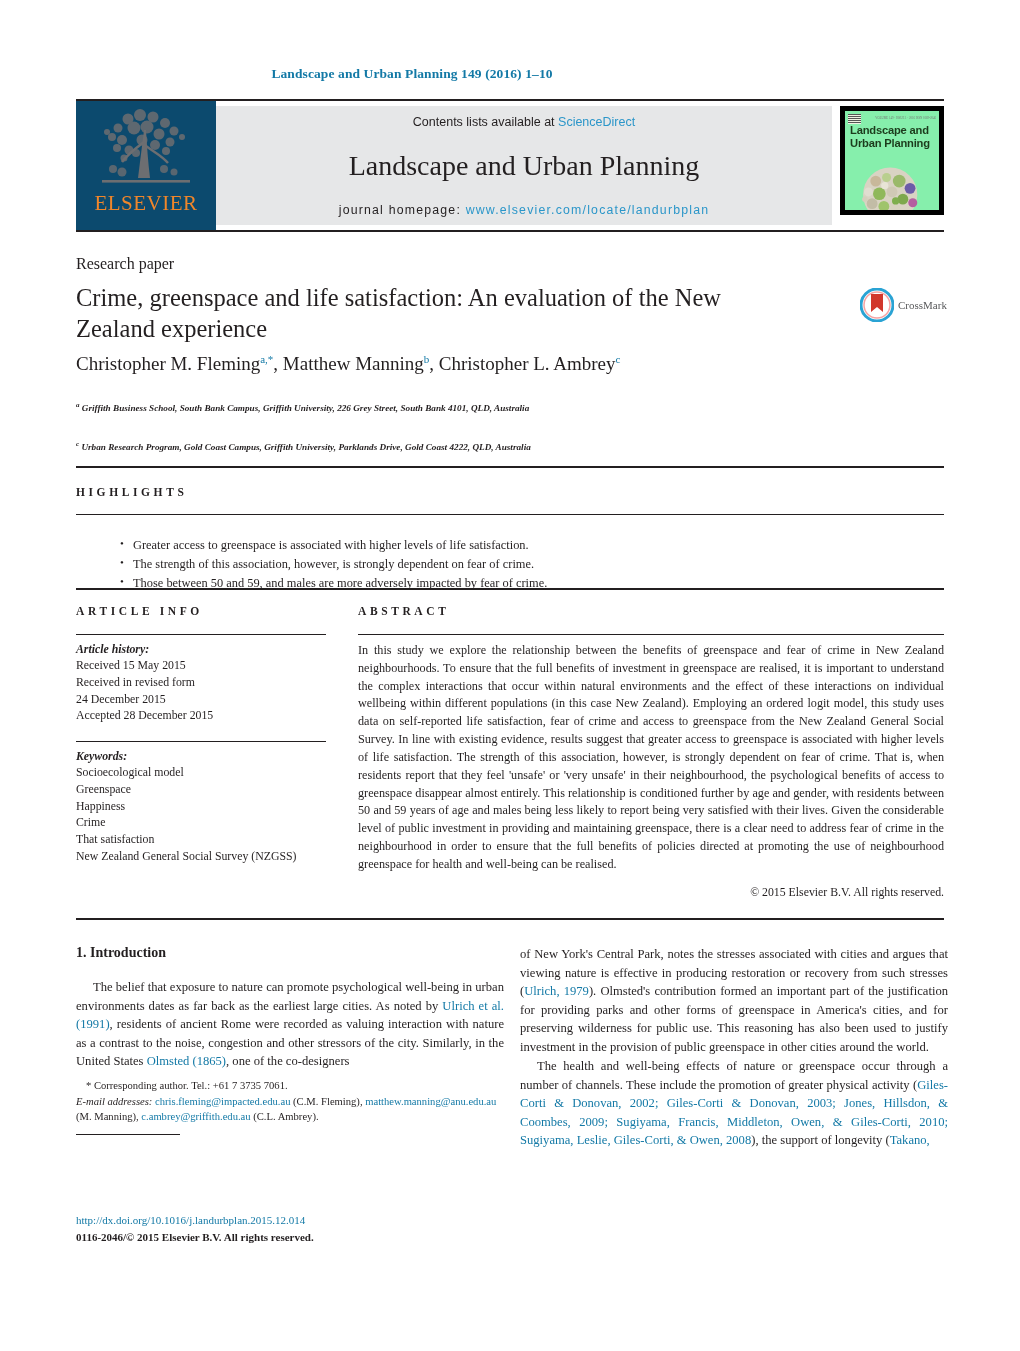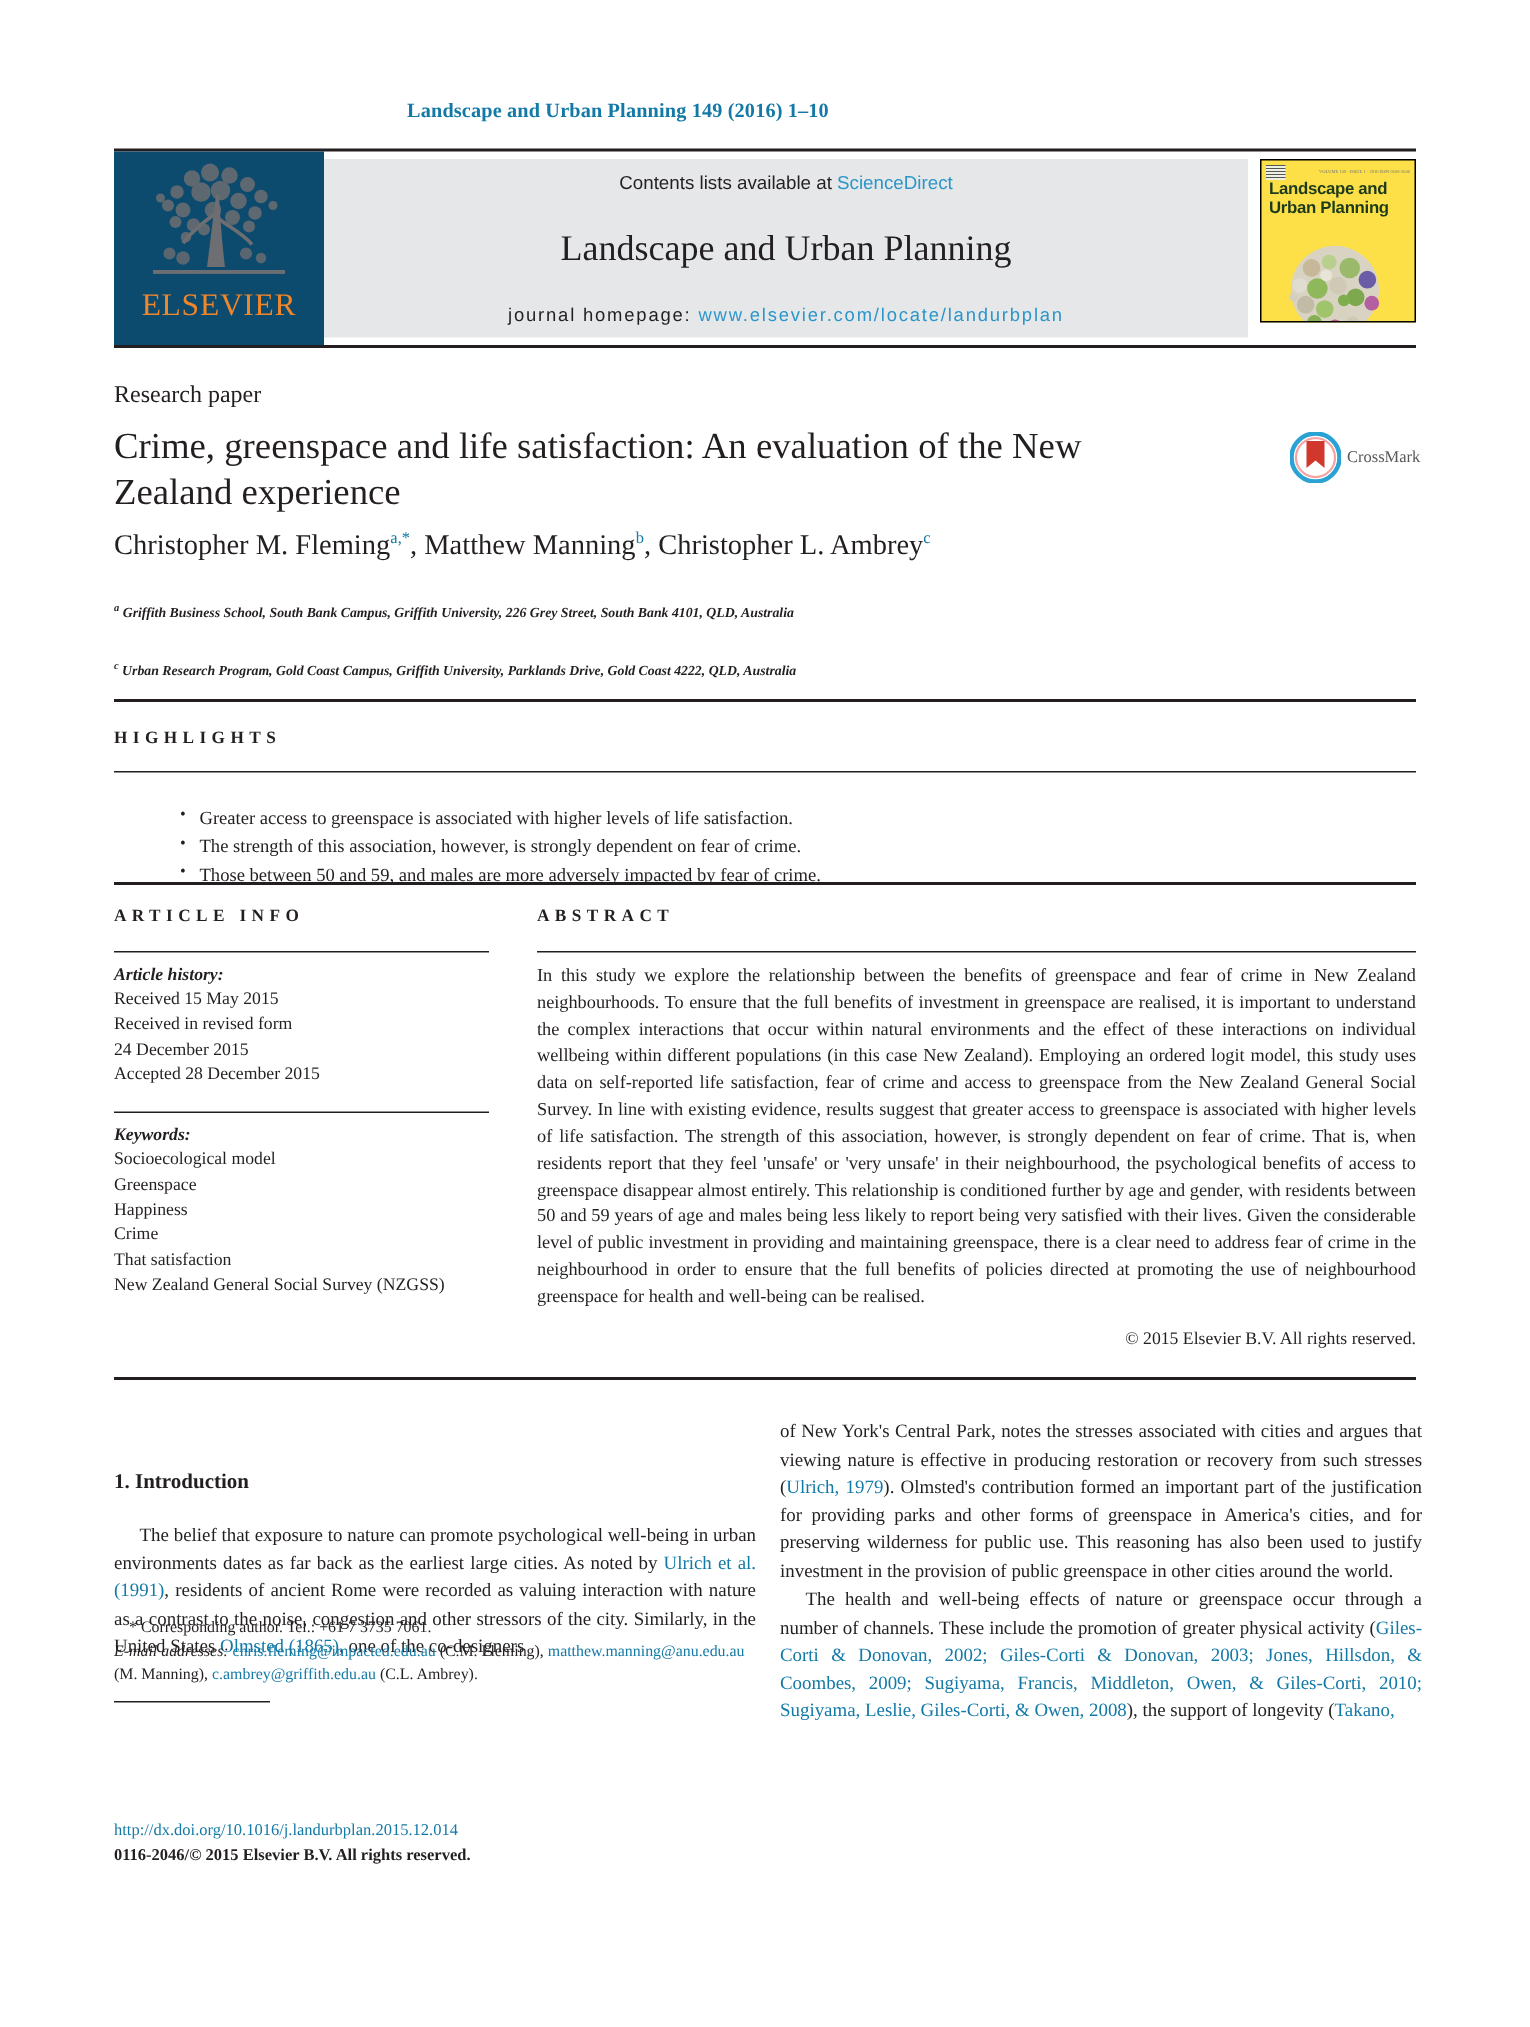--- a/index.html
+++ b/index.html
@@ -68,37 +68,37 @@
     padding: 9px 0 8px 0;
   }
   .contents-line {
     font-family: "Liberation Sans", sans-serif;
     font-size: 12.5px;
     color: #231f20;
   }
   .contents-line .sd { color: #2b96c9; }
   .journal-title {
     font-family: "Liberation Serif", serif;
-    font-size: 24px;
+    font-size: 28px;
     color: #231f20;
     line-height: 1;
   }
   .homepage-line {
     font-family: "Liberation Sans", sans-serif;
     font-size: 12.3px;
     letter-spacing: 1.2px;
     color: #231f20;
   }
   .homepage-line .url { color: #2b96c9; }
   .cover-box {
     width: 104px;
     flex: 0 0 104px;
     margin: 5px 0 15px 8px;
-    border: 1px solid #000000;
-    background: #fde047;
+    border: 5px solid #000000;
+    background: #86efac;
     position: relative;
     overflow: hidden;
   }
   .cover-top {
     height: 13px;
     display: flex;
     align-items: center;
     justify-content: space-between;
     padding: 2px 3px 0 3px;
   }
@@ -197,21 +197,20 @@
     font-size: 11.8px; color: #231f20;
   }
 
   
   .body-left  { position: absolute; top: 945px; left: 76px;  width: 428px; }
   .body-right { position: absolute; top: 945px; left: 520px; width: 428px; }
   .sec-title {
     font-family: "Liberation Serif", serif;
     font-weight: bold; font-size: 14px; color: #231f20;
     margin-bottom: 17px;
-    margin-top: 36px;
   }
   .para {
     font-family: "Liberation Serif", serif;
     font-size: 12.6px; line-height: 1.47; text-align: justify;
     text-indent: 17px; color: #231f20; margin: 0 0 1px 0;
   }
   .lnk { color: #1379a6; }
 
   
   .footnote-rule { position: absolute; top: 1134px; left: 76px; width: 104px; border-top: 1px solid #231f20; }

